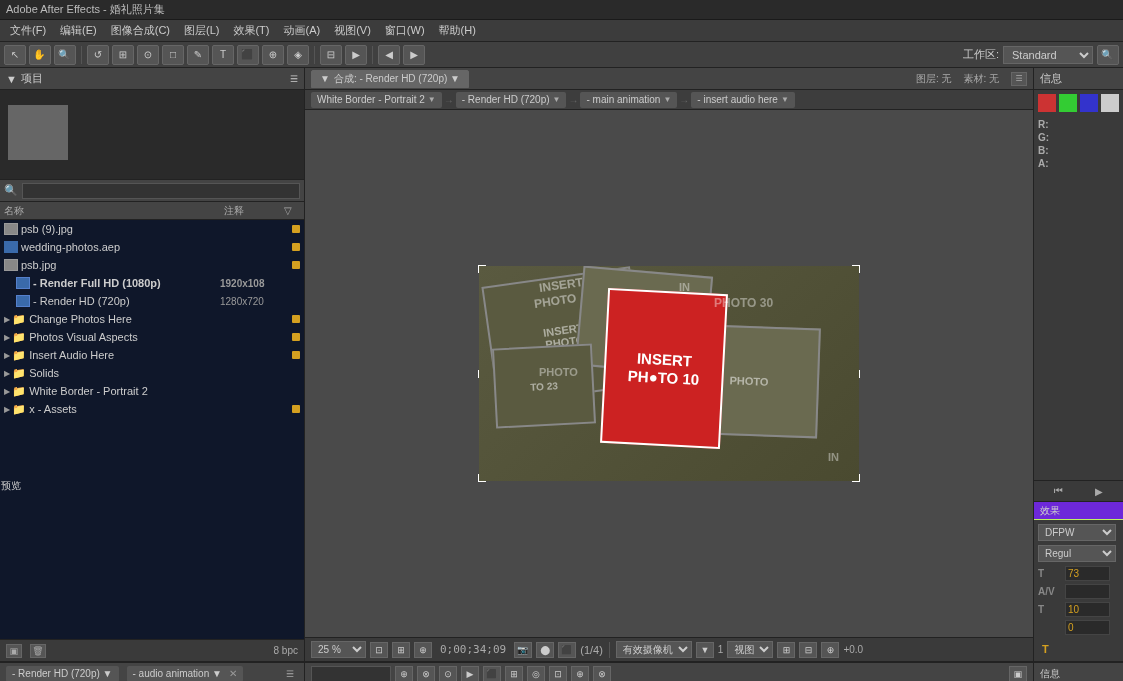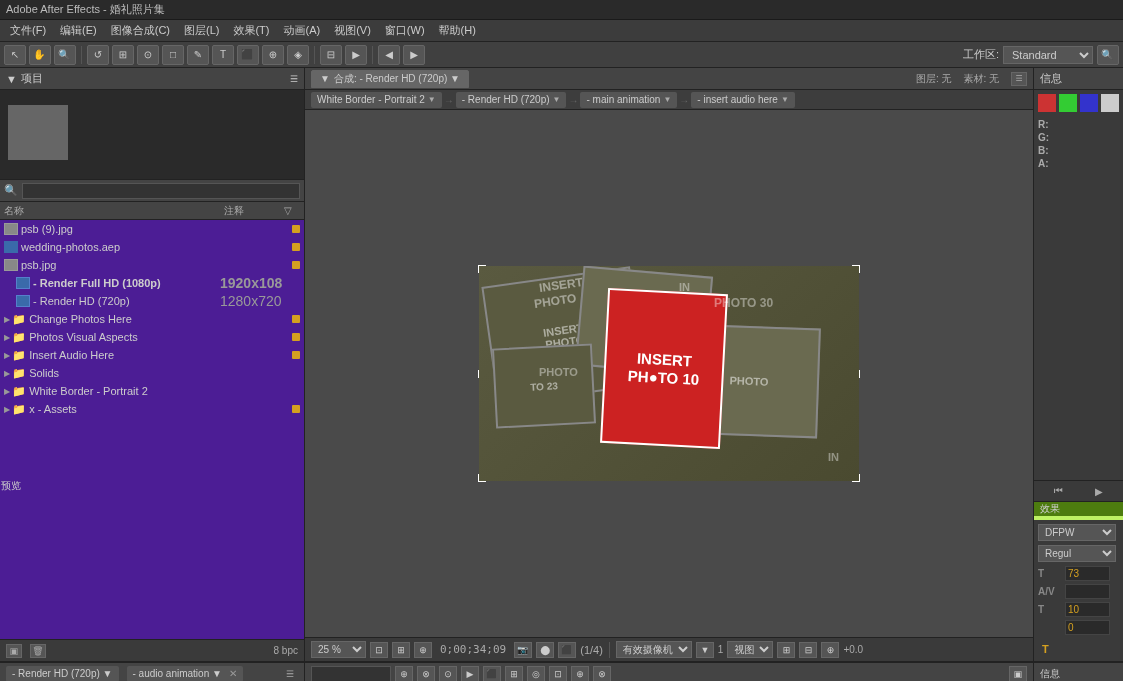--- a/index.html
+++ b/index.html
@@ -162,21 +162,21 @@
       font-size: 10px;
       color: #aaa;
       padding: 0 4px;
     }
     .col-name { flex: 1; }
     .col-type { width: 60px; }
 
     #project-list {
       flex: 1;
       overflow-y: auto;
-      background: #4c1d95;
+      background: #0f172a;
     }
     .project-item {
       height: 18px;
       display: flex;
       align-items: center;
       padding: 0 4px;
       cursor: pointer;
       font-size: 11px;
       color: #ccc;
     }
@@ -188,21 +188,21 @@
       display: flex;
       align-items: center;
       justify-content: center;
       font-size: 9px;
     }
     .item-icon.img { background: #888; border: 1px solid #999; }
     .item-icon.folder { color: #d4a020; font-size: 11px; }
     .item-icon.comp { background: #3a6aaa; border: 1px solid #5580cc; }
     .item-icon.aep { background: #3a6aaa; }
     .item-label { flex: 1; }
-    .item-size { width: 80px; font-size: 14px; color: #999; }
+    .item-size { width: 80px; font-size: 10px; color: #999; }
     .item-dot {
       width: 8px;
       height: 8px;
       background: #d4a020;
       border-radius: 1px;
       margin-left: 4px;
     }
     .arrow { font-size: 8px; color: #999; margin-right: 2px; }
 
     #project-footer {
@@ -457,25 +457,25 @@
       display: flex;
       align-items: center;
       justify-content: center;
       font-size: 10px;
       color: #aaa;
       cursor: pointer;
     }
 
     #effects-header {
       height: 18px;
-      background: #4d7c0f;
-      display: flex;
-      align-items: center;
-      padding: 0 6px;
-      border-bottom: 4px solid #bef264;
+      background: #6d28d9;
+      display: flex;
+      align-items: center;
+      padding: 0 6px;
+      border-bottom: 1px solid #bef264;
       font-size: 10px;
       color: #ccc;
     }
 
     #effects-content {
       padding: 4px;
     }
     .effects-select {
       width: 78px;
       background: #555;

